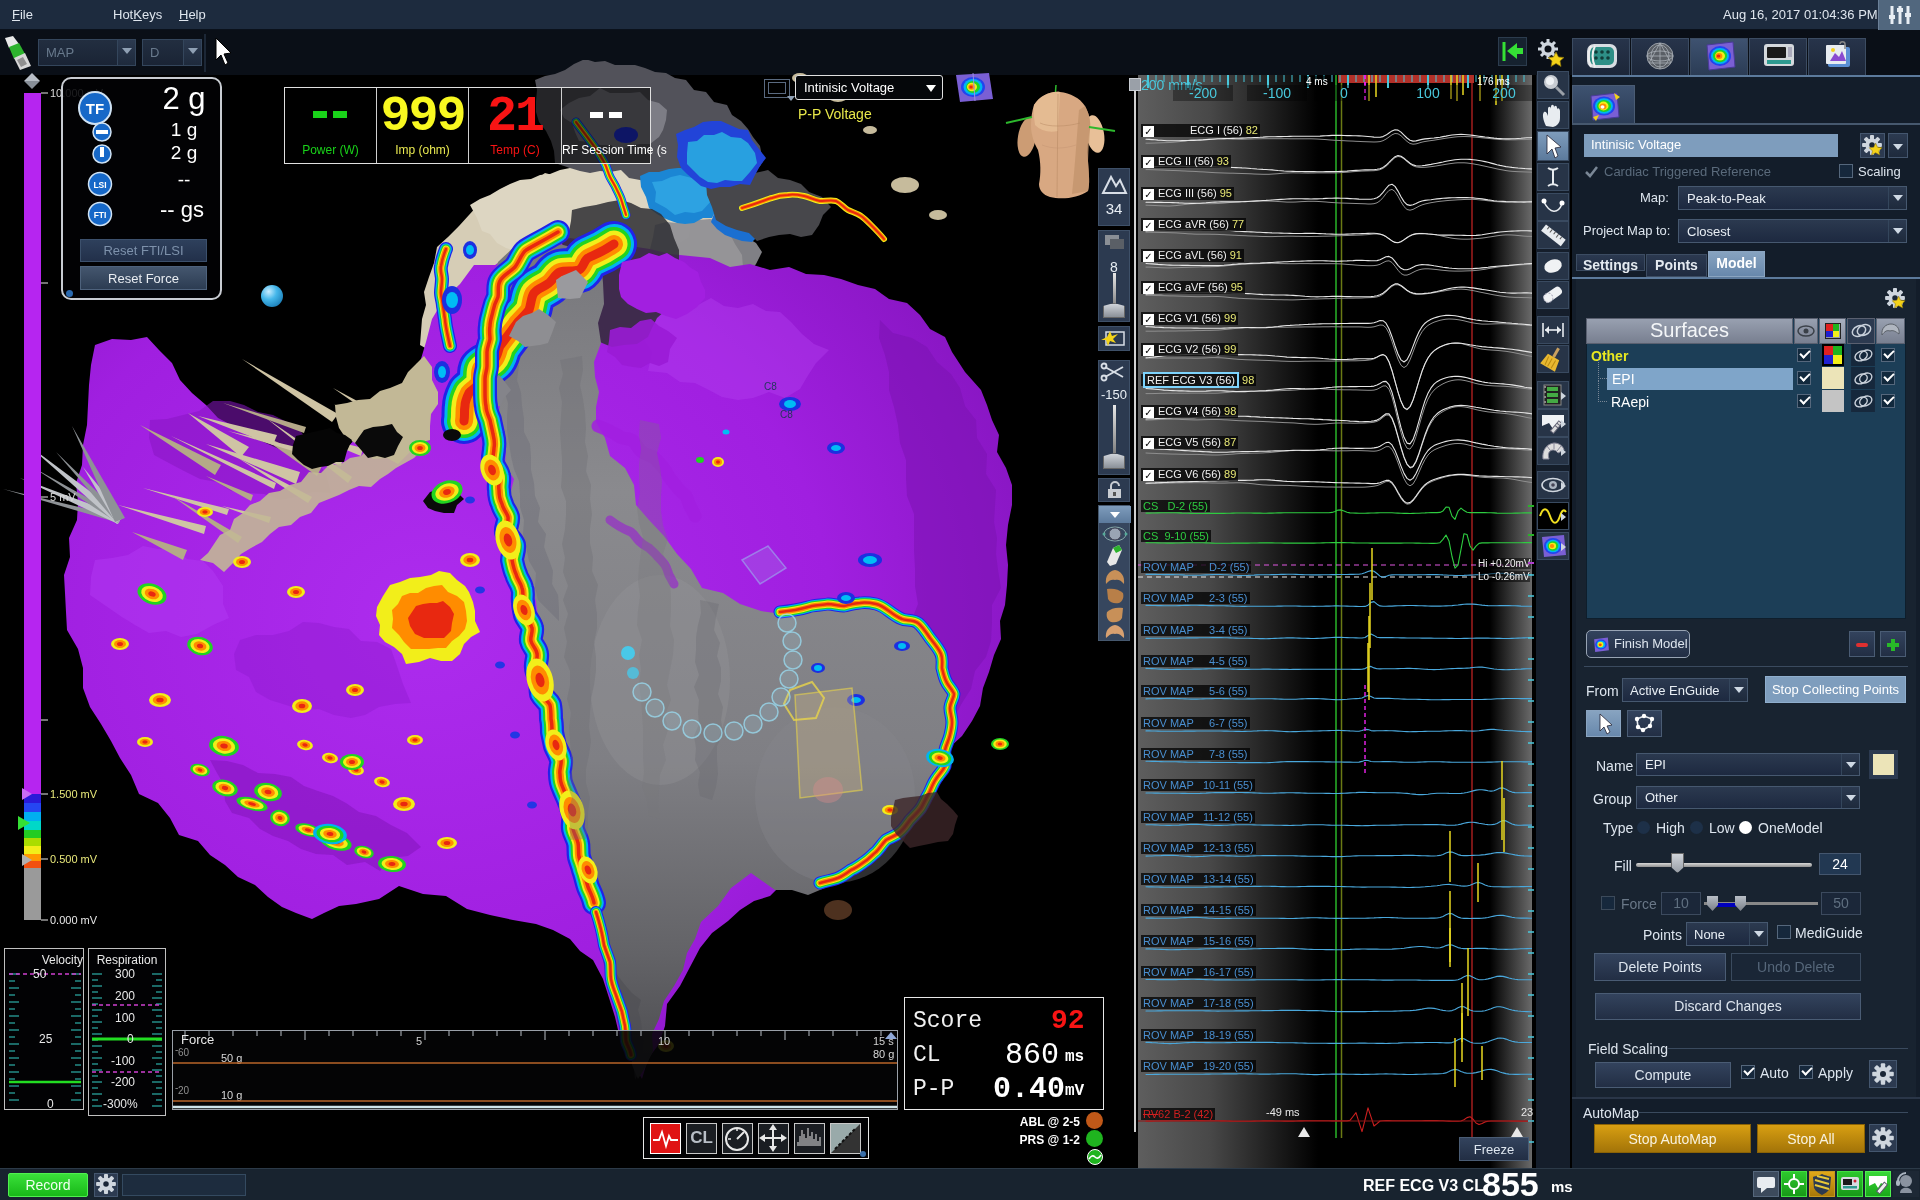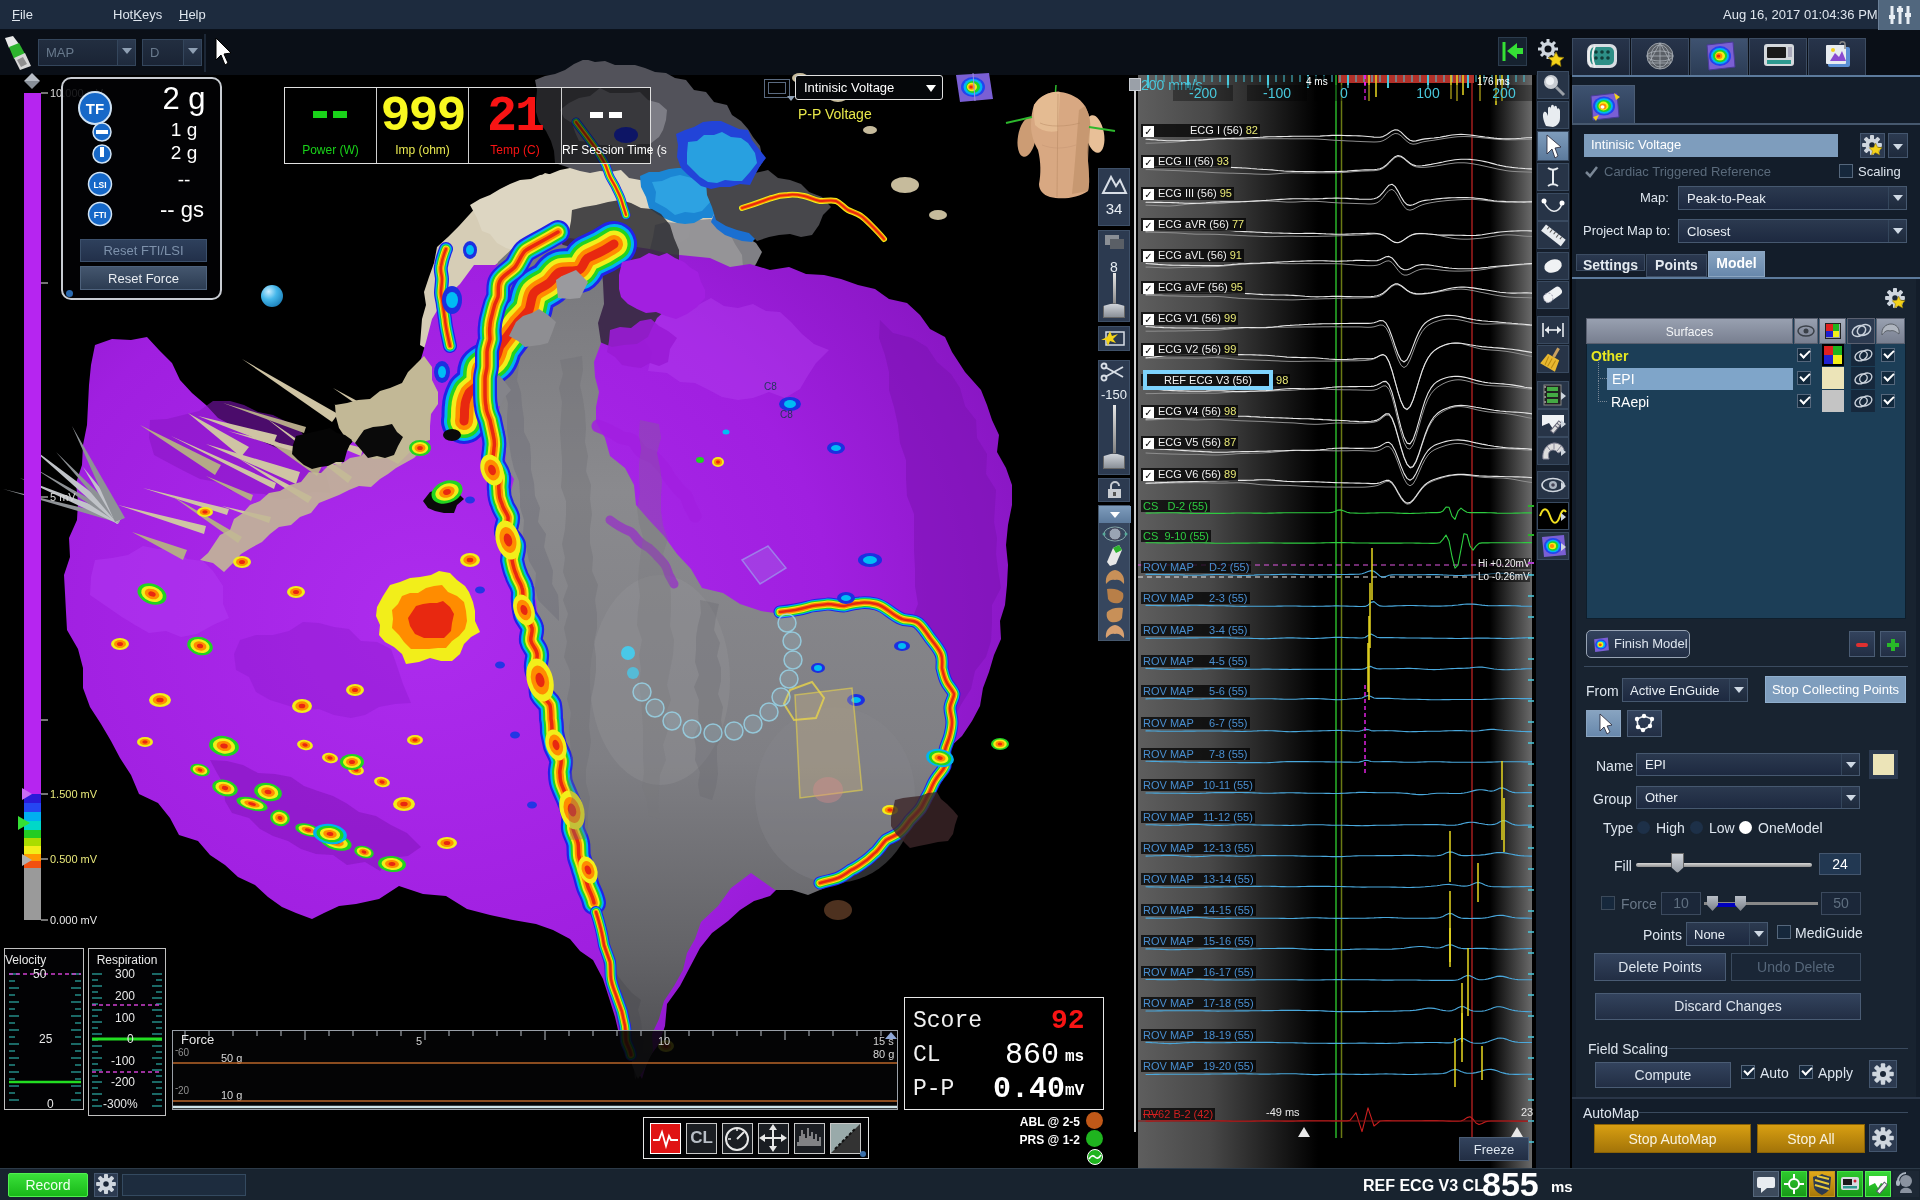--- a/index.html
+++ b/index.html
@@ -587,21 +587,21 @@
 <path d="M32,20 C38,11 48,6 58,7 C68,8 78,13 83,21 C87,28 89,36 88,44 C86,54 85,64 86,76 C87,90 88,99 86,106 C76,113 60,115 48,112 C41,110 37,105 37,99 C39,89 39,77 36,65 C32,58 29,49 29,41 C29,33 30,26 32,20 Z" fill="#d8a882"></path>
 <path d="M32,20 C38,11 48,6 58,7 L56,46 C47,48 39,46 33,40 C32,32 31,26 32,20 Z" fill="#e6bc94" opacity="0.9"></path>
 <path d="M83,21 C87,28 89,36 88,44 L86,76 C87,90 88,99 86,106 L70,109 C73,82 75,48 77,25 Z" fill="#bd8d66" opacity="0.6"></path>
 <path d="M56,9 L55,112" stroke="#b88a64" stroke-width="1" opacity="0.55"></path>
 <path d="M38,38 C46,42 64,42 78,38" stroke="#b88a64" stroke-width="1" fill="none" opacity="0.5"></path>
 <path d="M40,60 C50,64 62,64 74,60" stroke="#c09070" stroke-width="1" fill="none" opacity="0.4"></path>
 <path d="M30,32 L4,38" stroke="#2db82d" stroke-width="2"></path>
 <path d="M87,42 L113,46" stroke="#2db82d" stroke-width="2"></path>
 </svg>
 <div class="abs" style="left:4px;top:948px;width:80px;height:162px;border:1px solid #c0c0c0;background:#020204;">
-<div class="abs" style="left:0;top:4px;width:100%;text-align:left;color:#e8e8e8;font-size:12px;">Velocity</div>
+<div class="abs" style="left:0;top:4px;width:100%;text-align:right;color:#e8e8e8;font-size:12px;">Velocity</div>
 <svg class="abs" style="left:0;top:0;" width="80" height="162">
 <g stroke="#35d0c8" stroke-width="1">
         <line x1="4" y1="25" x2="14" y2="25"></line>
         <line x1="66" y1="25" x2="76" y2="25"></line>
         <line x1="4" y1="32" x2="10" y2="32"></line>
         <line x1="70" y1="32" x2="76" y2="32"></line>
         <line x1="4" y1="39" x2="14" y2="39"></line>
         <line x1="66" y1="39" x2="76" y2="39"></line>
         <line x1="4" y1="46" x2="10" y2="46"></line>
         <line x1="70" y1="46" x2="76" y2="46"></line>
@@ -955,21 +955,21 @@
 <div class="ecgl" style="left:1141px;top:155px;"><span style="display:inline-block;width:11px;height:11px;background:#fff;color:#000;font-size:10px;line-height:11px;text-align:center;vertical-align:-1px;margin-right:4px;">✓</span><span style="color:#f0f0f0;">ECG II (56)</span>&nbsp;<span style="color:#e8e875;">93</span></div>
 <div class="ecgl" style="left:1141px;top:187px;"><span style="display:inline-block;width:11px;height:11px;background:#fff;color:#000;font-size:10px;line-height:11px;text-align:center;vertical-align:-1px;margin-right:4px;">✓</span><span style="color:#f0f0f0;">ECG III (56)</span>&nbsp;<span style="color:#e8e875;">95</span></div>
 <div class="ecgl" style="left:1141px;top:218px;"><span style="display:inline-block;width:11px;height:11px;background:#fff;color:#000;font-size:10px;line-height:11px;text-align:center;vertical-align:-1px;margin-right:4px;">✓</span><span style="color:#f0f0f0;">ECG aVR (56)</span>&nbsp;<span style="color:#e8e875;">77</span></div>
 <div class="ecgl" style="left:1141px;top:249px;"><span style="display:inline-block;width:11px;height:11px;background:#fff;color:#000;font-size:10px;line-height:11px;text-align:center;vertical-align:-1px;margin-right:4px;">✓</span><span style="color:#f0f0f0;">ECG aVL (56)</span>&nbsp;<span style="color:#e8e875;">91</span></div>
 <div class="ecgl" style="left:1141px;top:281px;"><span style="display:inline-block;width:11px;height:11px;background:#fff;color:#000;font-size:10px;line-height:11px;text-align:center;vertical-align:-1px;margin-right:4px;">✓</span><span style="color:#f0f0f0;">ECG aVF (56)</span>&nbsp;<span style="color:#e8e875;">95</span></div>
 <div class="ecgl" style="left:1141px;top:312px;"><span style="display:inline-block;width:11px;height:11px;background:#fff;color:#000;font-size:10px;line-height:11px;text-align:center;vertical-align:-1px;margin-right:4px;">✓</span><span style="color:#f0f0f0;">ECG V1 (56)</span>&nbsp;<span style="color:#e8e875;">99</span></div>
 <div class="ecgl" style="left:1141px;top:343px;"><span style="display:inline-block;width:11px;height:11px;background:#fff;color:#000;font-size:10px;line-height:11px;text-align:center;vertical-align:-1px;margin-right:4px;">✓</span><span style="color:#f0f0f0;">ECG V2 (56)</span>&nbsp;<span style="color:#e8e875;">99</span></div>
 <div class="ecgl" style="left:1141px;top:405px;"><span style="display:inline-block;width:11px;height:11px;background:#fff;color:#000;font-size:10px;line-height:11px;text-align:center;vertical-align:-1px;margin-right:4px;">✓</span><span style="color:#f0f0f0;">ECG V4 (56)</span>&nbsp;<span style="color:#e8e875;">98</span></div>
 <div class="ecgl" style="left:1141px;top:436px;"><span style="display:inline-block;width:11px;height:11px;background:#fff;color:#000;font-size:10px;line-height:11px;text-align:center;vertical-align:-1px;margin-right:4px;">✓</span><span style="color:#f0f0f0;">ECG V5 (56)</span>&nbsp;<span style="color:#e8e875;">87</span></div>
 <div class="ecgl" style="left:1141px;top:468px;"><span style="display:inline-block;width:11px;height:11px;background:#fff;color:#000;font-size:10px;line-height:11px;text-align:center;vertical-align:-1px;margin-right:4px;">✓</span><span style="color:#f0f0f0;">ECG V6 (56)</span>&nbsp;<span style="color:#e8e875;">89</span></div>
-<div class="ecgl" style="left:1141px;top:374px;"><span style="color:#f0f0f0;border:4px solid #7dd3fc;padding:0 17px;">REF ECG V3 (56)</span>&nbsp;<span style="color:#e8e875;">98</span></div>
+<div class="ecgl" style="left:1141px;top:374px;"><span style="color:#f0f0f0;border:2px solid #7dd3fc;padding:0 2px;">REF ECG V3 (56)</span>&nbsp;<span style="color:#e8e875;">98</span></div>
 <div class="ecgl" style="left:1141px;top:500px;color:#2ecc40;">CS&nbsp;&nbsp;&nbsp;D-2 (55)</div>
 <div class="ecgl" style="left:1141px;top:530px;color:#2ecc40;text-align:right;">CS&nbsp;&nbsp;9-10 (55)</div>
 <div class="ecgl" style="left:1141px;top:561px;color:#4a8fd0;">ROV MAP&nbsp;&nbsp;&nbsp;&nbsp;&nbsp;D-2 (55)</div>
 <div class="ecgl" style="left:1141px;top:592px;color:#4a8fd0;">ROV MAP&nbsp;&nbsp;&nbsp;&nbsp;&nbsp;2-3 (55)</div>
 <div class="ecgl" style="left:1141px;top:624px;color:#4a8fd0;">ROV MAP&nbsp;&nbsp;&nbsp;&nbsp;&nbsp;3-4 (55)</div>
 <div class="ecgl" style="left:1141px;top:655px;color:#4a8fd0;">ROV MAP&nbsp;&nbsp;&nbsp;&nbsp;&nbsp;4-5 (55)</div>
 <div class="ecgl" style="left:1141px;top:685px;color:#4a8fd0;">ROV MAP&nbsp;&nbsp;&nbsp;&nbsp;&nbsp;5-6 (55)</div>
 <div class="ecgl" style="left:1141px;top:717px;color:#4a8fd0;">ROV MAP&nbsp;&nbsp;&nbsp;&nbsp;&nbsp;6-7 (55)</div>
 <div class="ecgl" style="left:1141px;top:748px;color:#4a8fd0;">ROV MAP&nbsp;&nbsp;&nbsp;&nbsp;&nbsp;7-8 (55)</div>
 <div class="ecgl" style="left:1141px;top:779px;color:#4a8fd0;">ROV MAP&nbsp;&nbsp;&nbsp;10-11 (55)</div>
@@ -1289,21 +1289,21 @@
       <rect x="9.8" y="1.2" width="4.4" height="4.6" rx="1" transform="rotate(180 12 12)"></rect>
       <rect x="9.8" y="1.2" width="4.4" height="4.6" rx="1" transform="rotate(225 12 12)"></rect>
       <rect x="9.8" y="1.2" width="4.4" height="4.6" rx="1" transform="rotate(270 12 12)"></rect>
       <rect x="9.8" y="1.2" width="4.4" height="4.6" rx="1" transform="rotate(315 12 12)"></rect>
     </g>
     <circle cx="12" cy="12" r="3" fill="#1a2636"></circle>
     <polygon points="17,12 19,16.5 24,17 20.5,20.5 21.5,25 17,22.5 12.5,25 13.5,20.5 10,17 15,16.5" fill="#f4d219" stroke="#8a7209" stroke-width="0.6" transform="translate(-1,-2)"></polygon>
   </svg>
 <div class="abs" style="left:1586px;top:318px;width:320px;height:301px;background:#1c3e57;border:1px solid #0e1e2c;"></div>
 <div class="abs" style="left:1586px;top:318px;width:320px;height:26px;">
-<div class="abs" style="left:0;top:0;width:207px;height:26px;background:linear-gradient(#98a0b0,#787f90);border:1px solid #5a6070;color:#f4f6f8;font-size:12px;text-align:center;padding-top:6px;">Surfaces</div>
+<div class="abs" style="left:0;top:0;width:207px;height:26px;background:linear-gradient(#98a0b0,#787f90);border:1px solid #5a6070;color:#f4f6f8;font-size:20px;text-align:center;padding-top:0;">Surfaces</div>
 <div class="abs" style="left:208px;top:0;width:24px;height:26px;background:linear-gradient(#98a0b0,#787f90);border:1px solid #5a6070;"><svg width="22" height="24">
         <ellipse cx="11" cy="12" rx="8" ry="5" fill="none" stroke="#3a4048" stroke-width="1.5"></ellipse>
         <circle cx="11" cy="12" r="2.5" fill="#3a4048"></circle>
       </svg></div>
 <div class="abs" style="left:233px;top:0;width:27px;height:26px;background:linear-gradient(#a8b0c0,#888f a0);background:linear-gradient(#a8b0c0,#888fa0);border:1px solid #5a6070;">
       <div class="abs" style="left:5px;top:4px;width:16px;height:16px;border:1.5px solid #222;">
         <div class="abs" style="left:0;top:0;width:7px;height:7px;background:#e02020;"></div>
         <div class="abs" style="left:7px;top:0;width:6px;height:7px;background:#1fb41f;"></div>
         <div class="abs" style="left:0;top:7px;width:7px;height:6px;background:#2020d0;"></div>
         <div class="abs" style="left:7px;top:7px;width:6px;height:6px;background:#f2ee1a;"></div>

